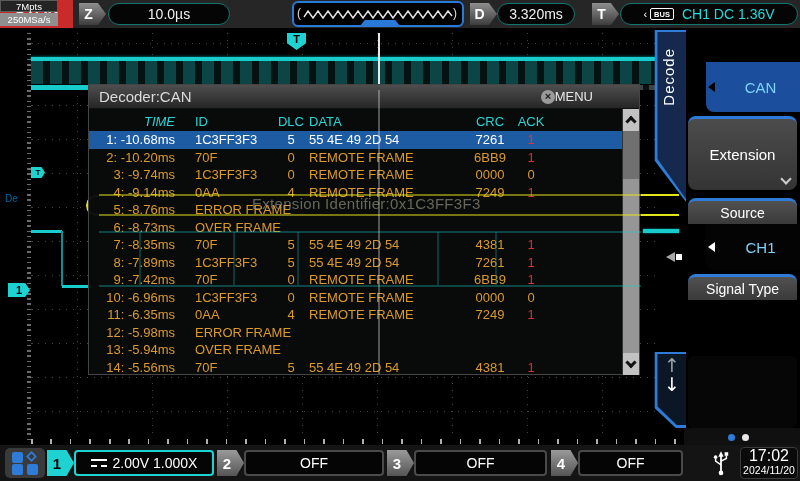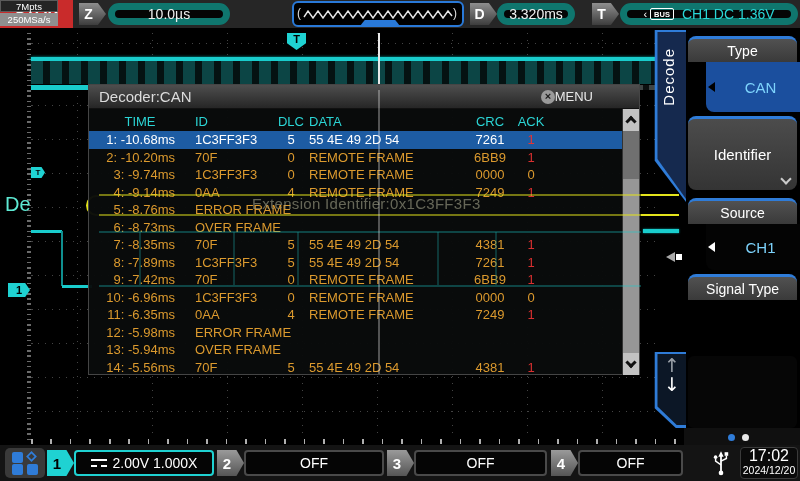--- a/index.html
+++ b/index.html
@@ -8,21 +8,21 @@
            font-family:"Liberation Sans", sans-serif; }
 
   
   .top-bar{ position:absolute; left:0; top:0; width:800px; height:28px; background:#262626; }
   .stop-btn{ position:absolute; left:0; top:0; width:73px; height:28px; background:#c92b2b;
              color:#fff; font-weight:bold; font-size:16px; display:flex; align-items:center; justify-content:center; }
   .badge{ position:absolute; top:3px; width:27px; height:22px; color:#fff; font-weight:bold; font-size:14px;
           background:linear-gradient(180deg,#8e8e8e,#3d3d3d);
           clip-path:polygon(0 0,70% 0,100% 50%,70% 100%,0 100%);
           display:flex; align-items:center; justify-content:center; padding-right:8px; }
-  .pill{ position:absolute; top:3px; height:22px; background:#050505; border:7px solid #0f766e; border-radius:11px;
+  .pill{ position:absolute; top:3px; height:22px; background:#050505; border:1px solid #0f766e; border-radius:11px;
          color:#f0f0f0; font-size:14px; display:flex; align-items:center; justify-content:center; }
   .z-badge{ left:79px; } .z-pill{ left:108px; width:122px; }
   .mem{ left:232px; top:1px; width:58px; height:26px; }
   .mem-top{ position:absolute; left:0; top:0; width:58px; height:12px; background:#242424; border:1px solid #5a5a5a;
             color:#fff; font-size:9.5px; display:flex; align-items:center; justify-content:center; }
   .mem-bot{ position:absolute; left:0; top:13px; width:58px; height:13px; background:#8f8f8f;
             color:#fff; font-size:9.5px; display:flex; align-items:center; justify-content:center; }
   .preview{ position:absolute; left:292px; top:1px; width:172px; height:26px; background:#000;
             border:2px solid #2979d8; border-radius:6px; }
   .preview svg{ position:absolute; left:2px; top:2px; }
@@ -51,21 +51,21 @@
   .bus-sub-cyan{ position:absolute; left:31px; top:57px; width:78px; height:5px; background:#19cccc; }
   .bus-sub-grey{ position:absolute; left:109px; top:57px; width:547px; height:5px;
                  background:repeating-linear-gradient(90deg,#3e4444 0 9px,#0c1010 9px 15px); }
   .trig-top{ position:absolute; left:287px; top:5px; width:19px; height:17px; background:#1fd2d2; color:#000;
              font-size:11px; font-weight:bold; text-align:center; line-height:13px;
              clip-path:polygon(0 0,100% 0,100% 60%,50% 100%,0 60%); }
   .trig-small{ position:absolute; left:31px; top:139px; width:14px; height:11px; background:#1fd2d2; color:#000;
              font-size:8px; font-weight:bold; text-align:center; line-height:11px;
              clip-path:polygon(0 0,75% 0,100% 50%,75% 100%,0 100%); }
   .cursor-bright{ position:absolute; left:378px; top:5px; width:2px; height:57px; background:#e9e9e9; }
-  .de-label{ position:absolute; left:5px; top:165px; color:#5eead4; font-size:20px; }
+  .de-label{ position:absolute; left:5px; top:165px; color:#0369a1; font-size:10px; }
   .ch1-marker{ position:absolute; left:8px; top:255px; width:22px; height:14px; background:#1fd2d2; color:#000;
                font-size:11px; font-weight:bold; text-align:center; line-height:14px;
                clip-path:polygon(0 0,78% 0,100% 50%,78% 100%,0 100%); }
   .yl-stad{ position:absolute; left:86px; top:167px; width:13px; height:21px;
             border:2px solid #e3e31c; border-right:none; border-radius:11px 0 0 11px; }
   .yl-r1{ position:absolute; left:641px; top:166px; width:38px; height:2px; background:#e3e31c; }
   .yl-r2{ position:absolute; left:641px; top:186px; width:38px; height:2px; background:#e3e31c; }
   .ch1-h1{ position:absolute; left:31px; top:202px; width:31px; height:2.5px; background:#19cccc; }
   .ch1-v{ position:absolute; left:61px; top:203px; width:2px; height:55px; background:#0f8f8f; }
   .ch1-h2{ position:absolute; left:62px; top:257px; width:30px; height:2.5px; background:#19cccc; }
@@ -91,21 +91,21 @@
   .dlg-close{ position:absolute; right:84px; top:5px; width:14px; height:14px; background:#9a9a9a; color:#1a1a1a;
               border-radius:50%; font-size:11px; line-height:13px; text-align:center; font-weight:bold; }
   .dlg-menu{ position:absolute; right:46px; top:4px; color:#e9e9e9; font-size:13px; }
   .thead,.trow{ display:flex; align-items:center; white-space:nowrap; }
   .thead{ position:absolute; left:0; top:26px; width:535px; height:20px; color:#2bd5d5; font-size:13px; }
   .rows{ position:absolute; left:0; top:46px; width:535px; height:245px; display:flex; flex-direction:column; }
   .trow{ height:17.5px; font-size:13px; color:#dc9a2e; }
   .trow.sel{ background:#1d5ca3; color:#fff; }
   .c{ flex:none; overflow:visible; }
   .c-time{ width:86px; text-align:right; padding-left:8px; }
-  .thead .c-time{ text-align:center; padding-left:16px; }
+  .thead .c-time{ text-align:right; padding-left:16px;font-style:italic; }
   .c-id{ margin-left:20px; width:82px; }
   .c-dlc{ width:28px; text-align:center; }
   .c-data{ margin-left:4px; width:158px; }
   .c-crc{ width:46px; text-align:center; }
   .c-ack{ margin-left:4px; width:28px; text-align:center; }
   .ack-red{ color:#d83030; } .sel .ack-red{ color:#e43434; }
   .scrollbar{ position:absolute; right:0; top:24px; width:17px; height:266px; background:#969696; border-left:1px solid #333; }
   .sb-btn{ position:absolute; left:0; width:100%; height:22px; background:#c2c2c2; display:flex; align-items:center; justify-content:center; }
   .sb-up{ top:0; } .sb-down{ bottom:0; }
   .sb-thumb{ position:absolute; left:0; top:22px; width:100%; height:48px; background:#707070; }
@@ -419,27 +419,26 @@
     <div class="lbl">Decode</div>
   </div>
   <div class="tab-arrows">
     <div class="outer"></div>
     <div class="inner"></div>
     <div class="arr arr-up">↑</div>
     <div class="arr arr-dn">↓</div>
   </div>
 
   <div class="sidebar">
-    <div class="sb-head g-type-h">Type</div>
     <div class="sb-val g-type-v">
       <span class="tri-left"></span>
       <span>CAN</span>
     </div>
     <div class="g-bus">
-      <span>Identifier</span>
+      <span>Extension</span>
       <span class="bus-drop"></span>
     </div>
     <div class="sb-head g-src-h">Source</div>
     <div class="sb-val g-src-v">
       <span class="tri-left"></span>
       <span>CH1</span>
     </div>
     <div class="sb-head g-sig-h">Signal Type</div>
     <div class="sb-panel"></div>
     <div class="dots-strip">
@@ -481,17 +480,17 @@
         <path d="M10 2 L7 8 L13 8 Z" fill="#fff"></path>
         <path d="M10 17 L4 13 L4 10" stroke="#fff" stroke-width="1.6" fill="none"></path>
         <circle cx="4" cy="8.5" r="2" fill="#fff"></circle>
         <path d="M10 13 L16 10 L16 7" stroke="#fff" stroke-width="1.6" fill="none"></path>
         <rect x="14" y="3" width="4" height="4" fill="#fff"></rect>
         <circle cx="10" cy="26" r="2.6" fill="#fff"></circle>
       </svg>
     </div>
     <div class="clock">
       <div class="t">17:02</div>
-      <div class="d">2024/12/20</div>
+      <div class="d">2024/11/20</div>
     </div>
   </div>
 
 </div>
 
 </body></html>

